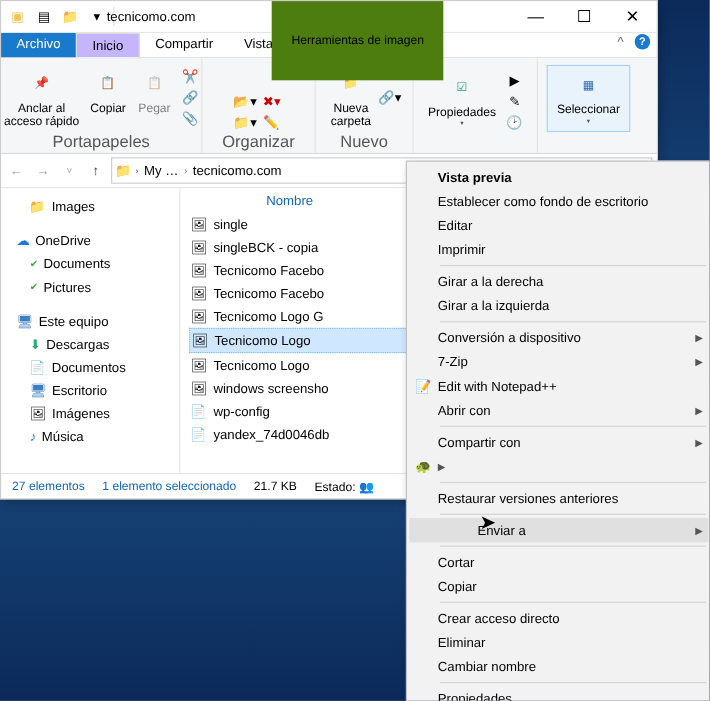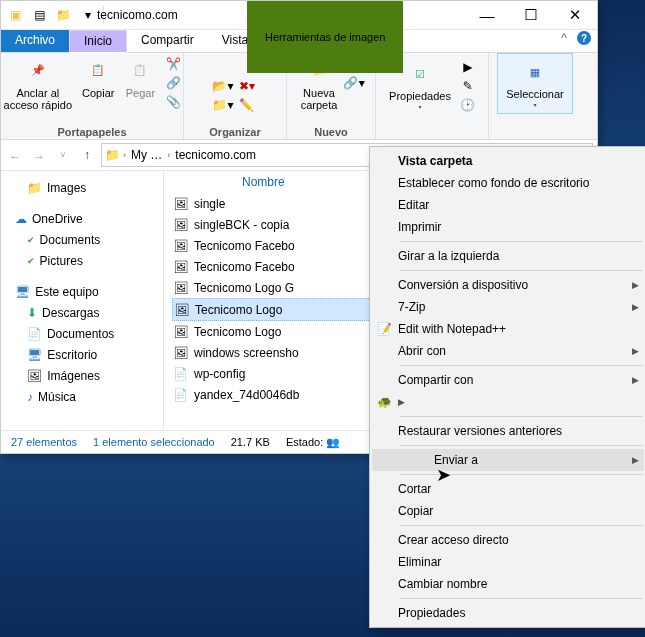--- a/index.html
+++ b/index.html
@@ -18,21 +18,21 @@
 .tab.active{background:#c4b5fd;border:1px solid #dadada;border-bottom:1px solid #fff;margin-bottom:-1px;}
 .admin-tab{margin-left:22px;}
 .tab-help{position:absolute;right:6px;top:30px;display:flex;gap:10px;align-items:center;}
 .help-circle{width:14px;height:14px;border-radius:50%;background:#1979ca;color:#fff;display:flex;align-items:center;justify-content:center;font-size:10px;font-weight:bold;}
 .ribbon{height:86px;background:#f5f6f7;border-bottom:1px solid #dadada;display:flex;}
 .grp{border-right:1px solid #e3e3e3;display:flex;flex-direction:column;align-items:center;justify-content:flex-end;padding:2px 6px 1px;}
 .grp .row{display:flex;gap:2px;}
 .big{display:flex;flex-direction:column;align-items:center;font-size:11px;text-align:center;padding:2px 4px;line-height:1.15;}
 .big .ic{width:32px;height:28px;display:flex;align-items:center;justify-content:center;margin-bottom:2px;}
 .tri{font-size:6px;color:#555;margin-top:1px;}
-.grp-label{font-size:11px;color:#555;margin-top:12px;font-weight:bold;}
+.grp-label{font-size:15px;color:#555;margin-top:1px;}
 .sm-stack{display:flex;flex-direction:column;gap:1px;align-items:center;}
 .sm{width:22px;height:18px;display:flex;align-items:center;justify-content:center;}
 .sel-box{border:1px solid #a3d0f5;background:#e8f3fc;padding:4px 8px;}
 .addr{height:30px;display:flex;align-items:center;padding:0 4px;gap:4px;background:#fff;border-bottom:1px solid #e5e5e5;}
 .nav-btn{width:20px;height:20px;display:flex;align-items:center;justify-content:center;color:#999;}
 .nav-btn.en{color:#333;}
 .pathbox{flex:1;height:22px;border:1px solid #ccc;display:flex;align-items:center;padding:0 3px;font-size:12px;gap:3px;}
 .crumb{padding:0 2px;}
 .chv{color:#666;font-size:9px;}
 .body{display:flex;height:259px;}
@@ -284,39 +284,44 @@
     <span>27 elementos</span>
     <span>1 elemento seleccionado</span>
     <span class="blk">21.7 KB</span>
     <span class="blk"><span>Estado:</span> 👥</span>
   </div>
 </div>
 
 <div class="cmenu" id="cmenu">
     <div class="citem">
       <span class="cic"></span>
-      <span class="ctxt" style="font-weight: 600;">Vista carpeta</span>
+      <span class="ctxt" style="font-weight: 600;">Vista previa</span>
       <span class="arr"></span>
     </div>
     <div class="citem">
       <span class="cic"></span>
       <span class="ctxt">Establecer como fondo de escritorio</span>
       <span class="arr"></span>
     </div>
     <div class="citem">
       <span class="cic"></span>
       <span class="ctxt">Editar</span>
       <span class="arr"></span>
     </div>
     <div class="citem">
       <span class="cic"></span>
       <span class="ctxt">Imprimir</span>
       <span class="arr"></span>
     </div>
     <div class="csep"></div>
+    <div class="citem">
+      <span class="cic"></span>
+      <span class="ctxt">Girar a la derecha</span>
+      <span class="arr"></span>
+    </div>
     <div class="citem">
       <span class="cic"></span>
       <span class="ctxt">Girar a la izquierda</span>
       <span class="arr"></span>
     </div>
     <div class="csep"></div>
     <div class="citem">
       <span class="cic"></span>
       <span class="ctxt">Conversión a dispositivo</span>
       <span class="arr">▶</span>

